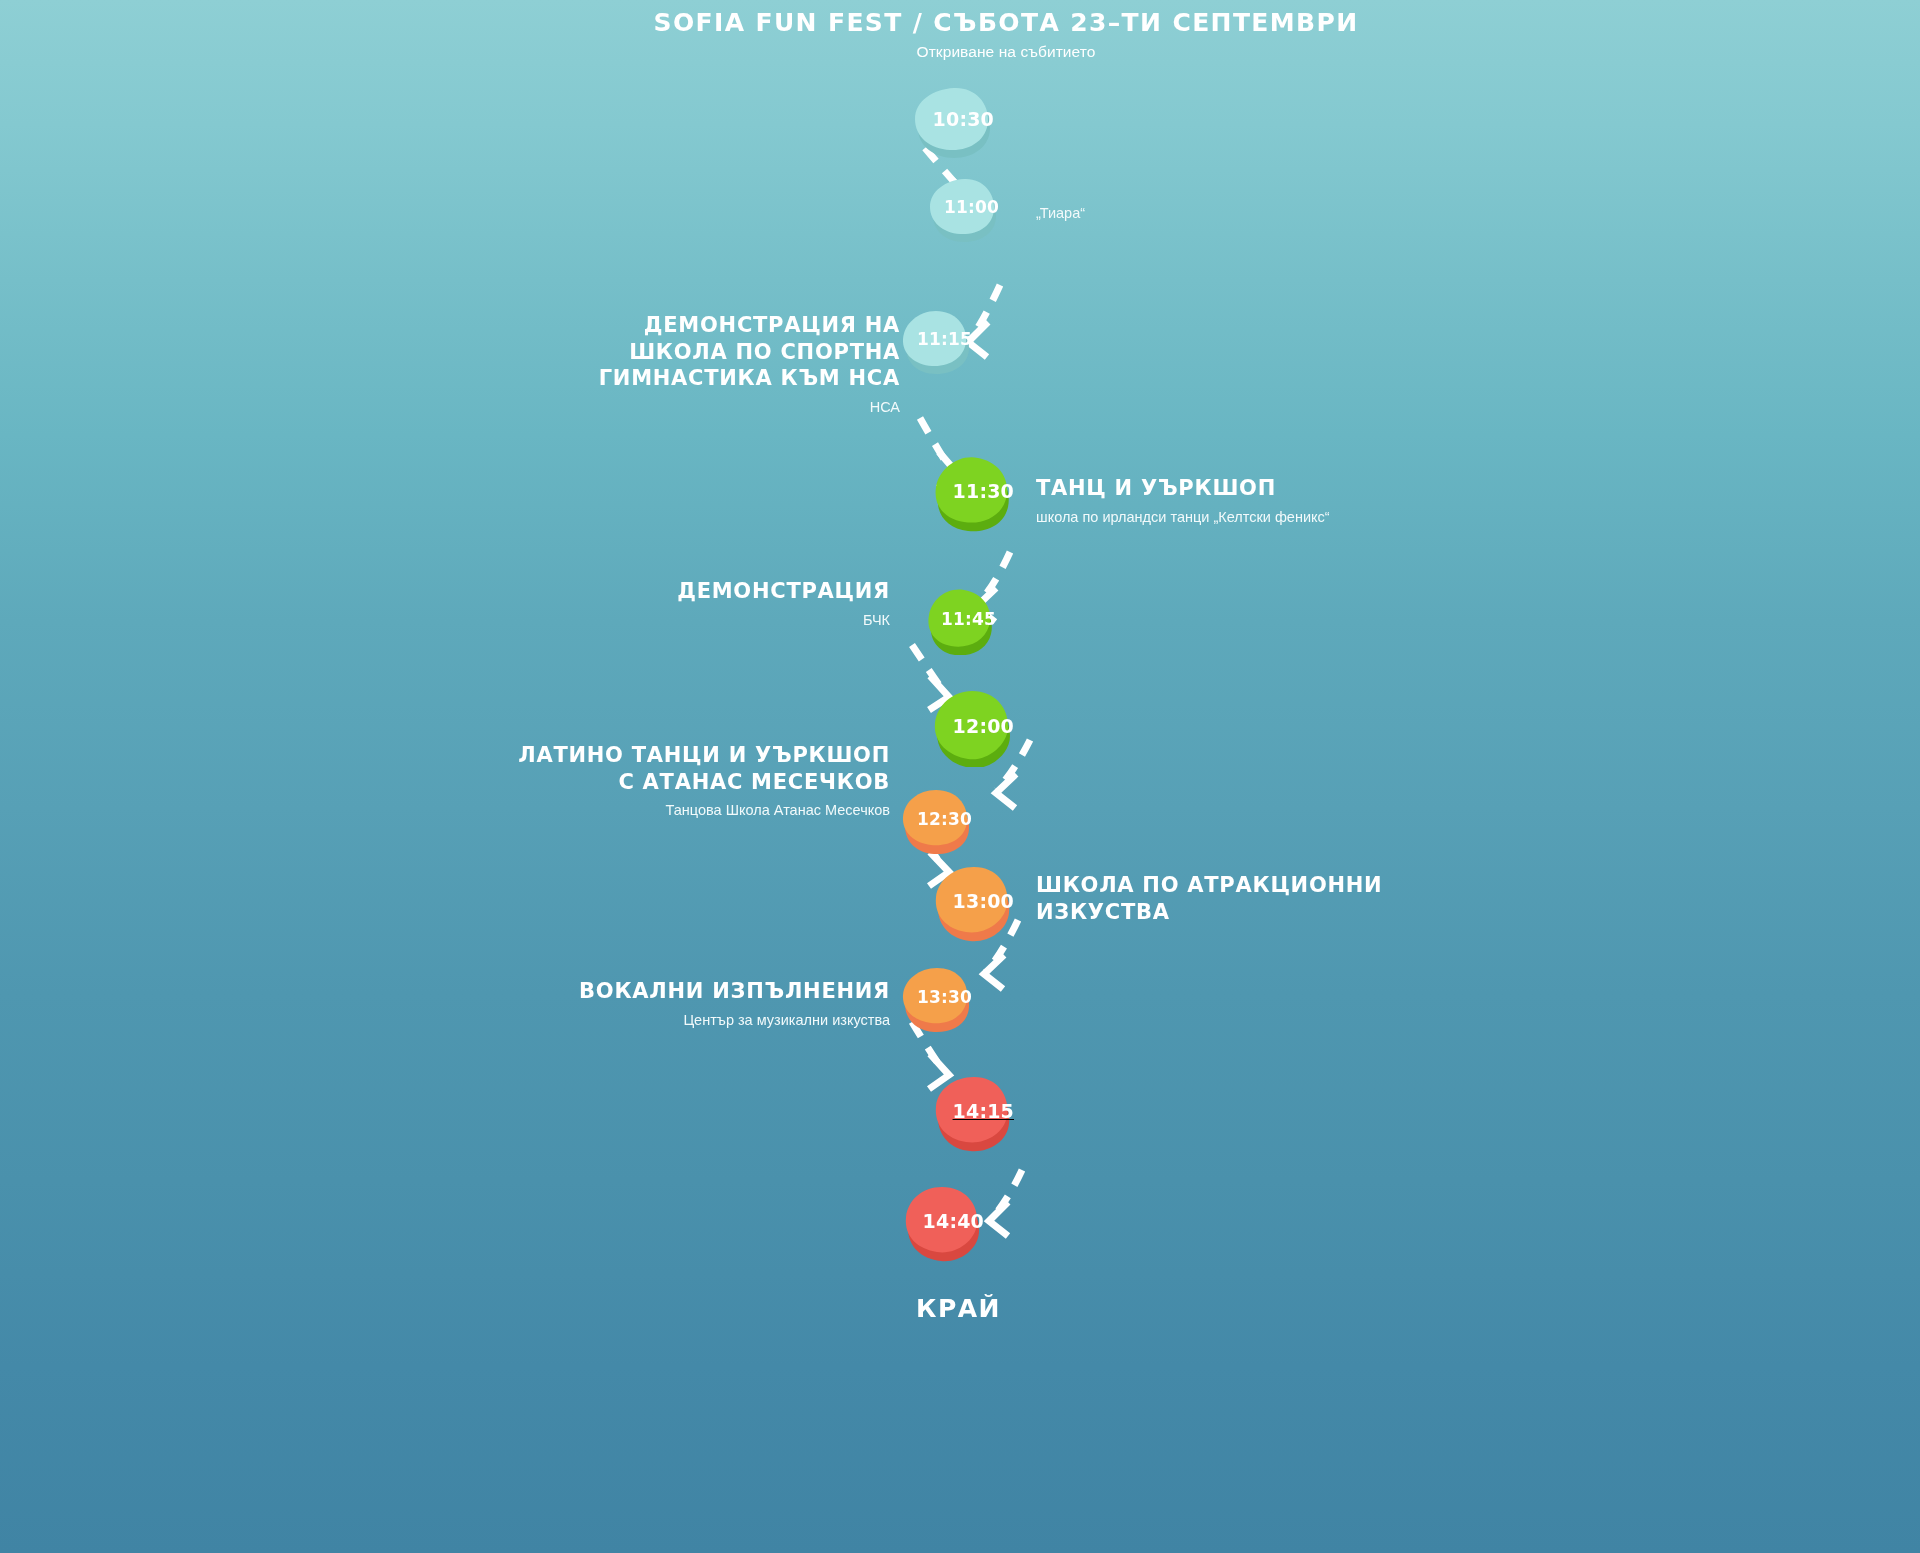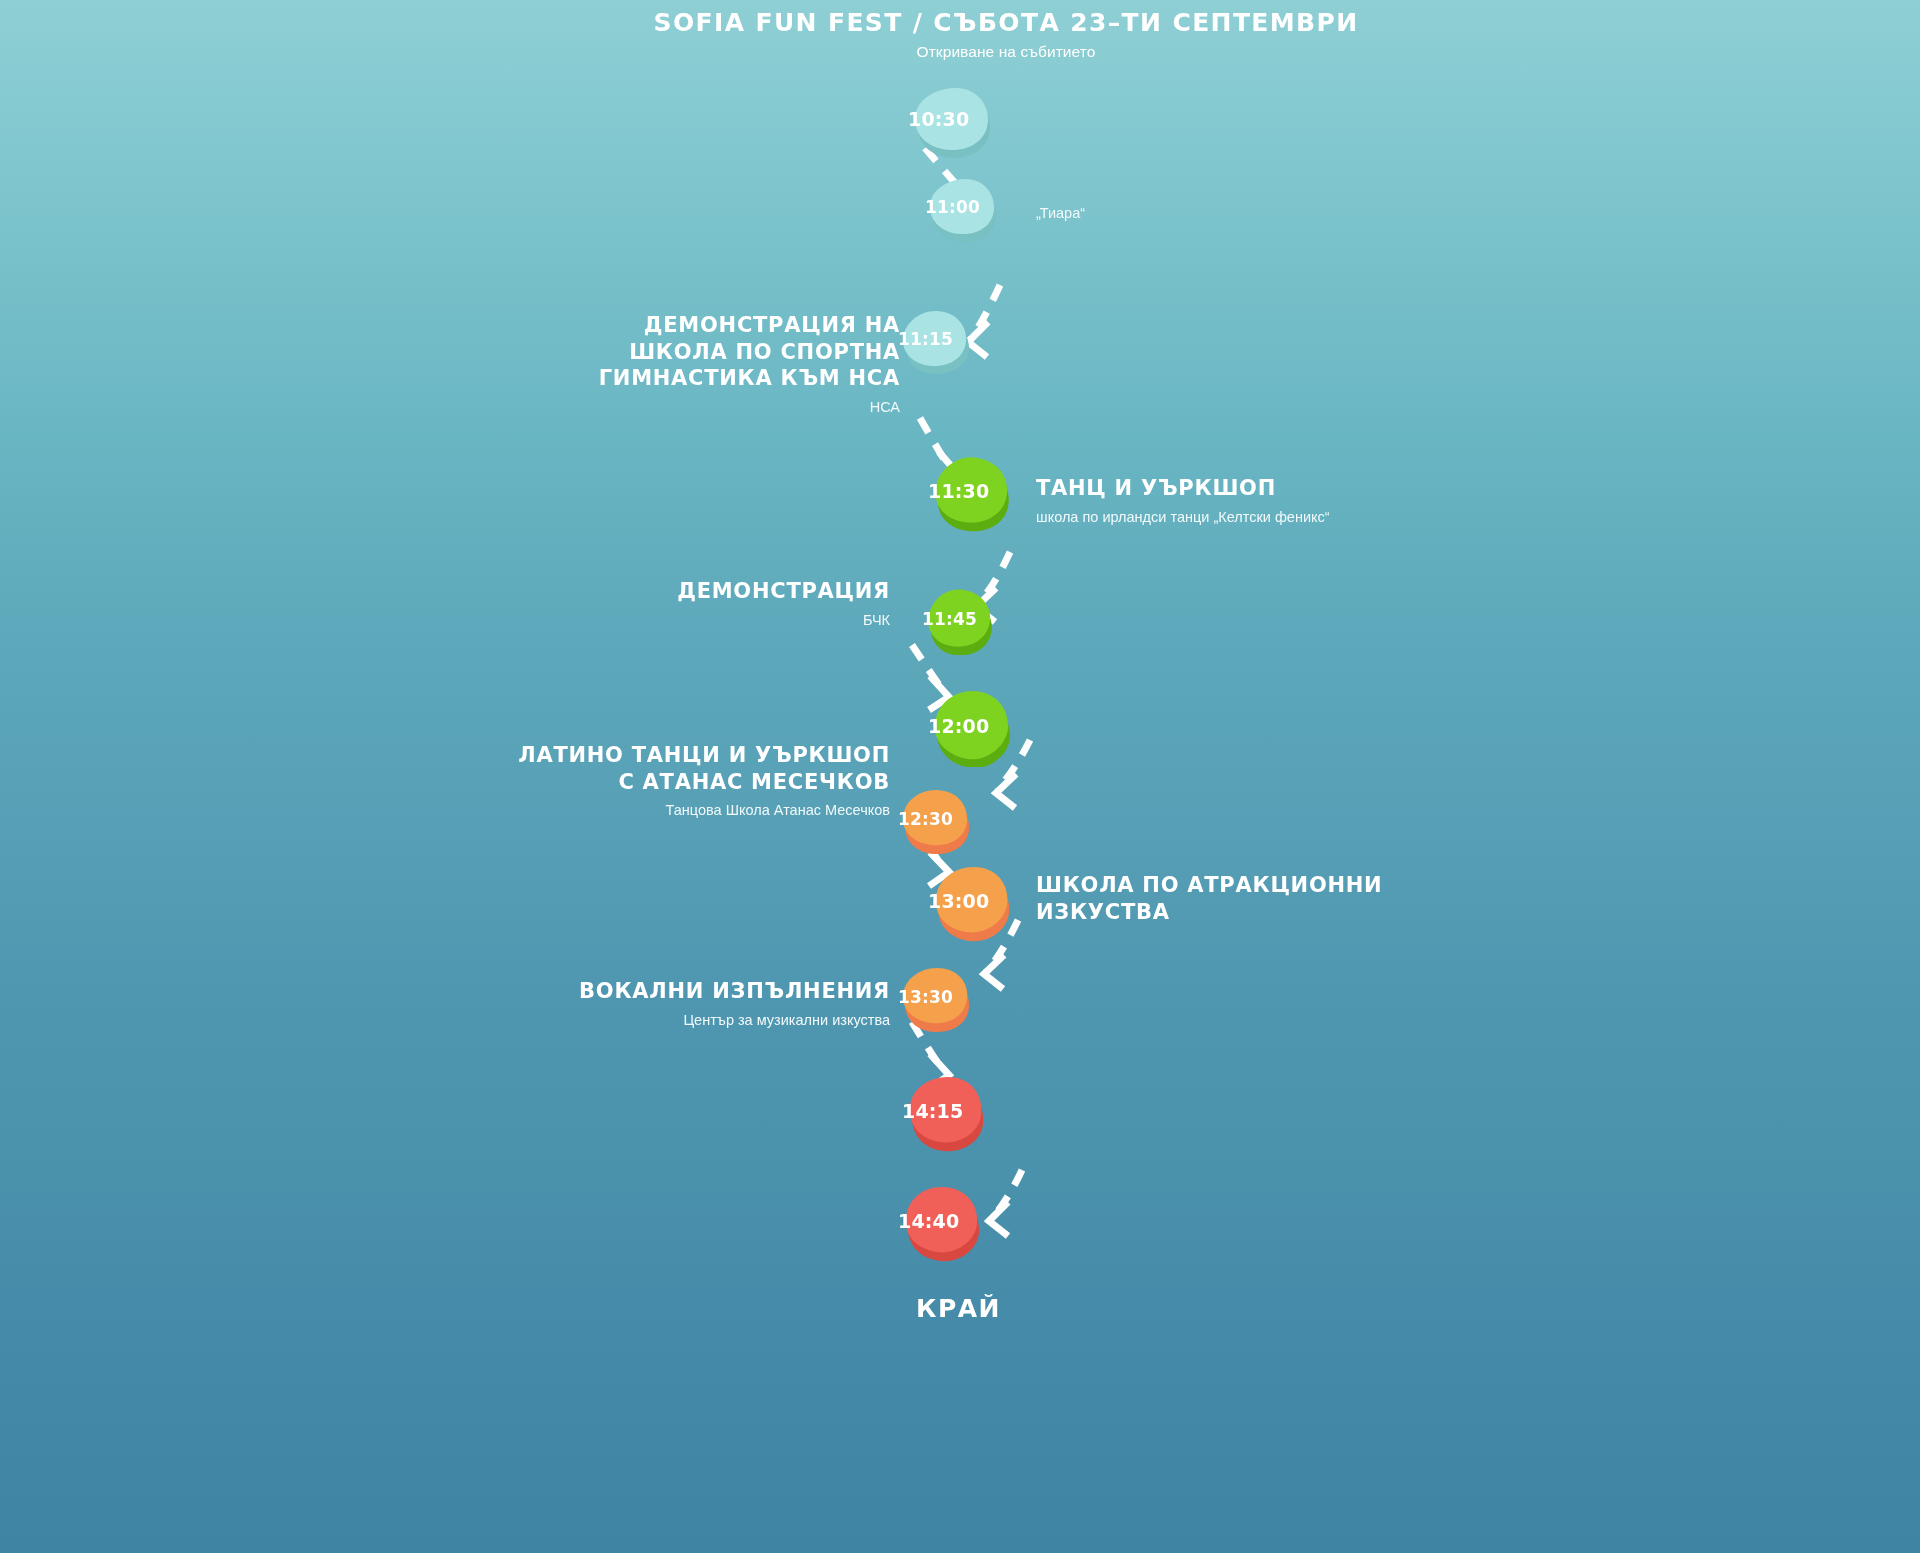--- a/index.html
+++ b/index.html
@@ -55,21 +55,21 @@
     letter-spacing: 0.005em;
   }
 
   
   .node {
     position: absolute;
     width: 86px;
     height: 80px;
     display: flex;
     align-items: center;
-    justify-content: flex-start;
+    justify-content: flex-end;
   }
   .blob {
     position: absolute;
     left: 0;
     top: 0;
     width: 86px;
     height: 80px;
   }
   .node .time {
     position: relative;
@@ -238,21 +238,21 @@
     </div>
 
     <div class="node small" style="left:898px; top:963px;">
       <svg class="blob" viewBox="0 0 74 70">
         <path d="M39,7 C58,7 70,20 69,37 C68,54 52,63 34,62 C17,61 5,50 5,34 C5,19 21,7 39,7 Z" fill="#ef7a4a" transform="translate(2,7)"></path>
         <path d="M39,5 C59,5 71,19 69,36 C67,53 51,62 33,60 C16,58 4,47 5,32 C6,17 21,5 39,5 Z" fill="#f5a04a"></path>
       </svg>
       <span class="time">13:30</span>
     </div>
 
-    <div class="node" style="left:902px; top:1072px;">
+    <div class="node" style="left:928px; top:1072px;text-decoration:underline;">
       <svg class="blob" viewBox="0 0 86 80">
         <path d="M46,7 C68,7 81,24 79,45 C77,63 58,74 40,72 C20,70 7,56 8,36 C9,19 26,7 46,7 Z" fill="#d94840" transform="translate(2,7)"></path>
         <path d="M46,5 C69,5 82,23 79,44 C76,62 56,73 38,70 C19,67 6,54 8,34 C10,17 26,5 46,5 Z" fill="#f06059"></path>
       </svg>
       <span class="time">14:15</span>
     </div>
 
     <div class="node" style="left:898px; top:1182px;">
       <svg class="blob" viewBox="0 0 86 80">
         <path d="M44,7 C66,7 80,23 79,43 C78,61 59,74 41,72 C21,70 7,57 8,37 C9,20 24,7 44,7 Z" fill="#d94840" transform="translate(2,7)"></path>

